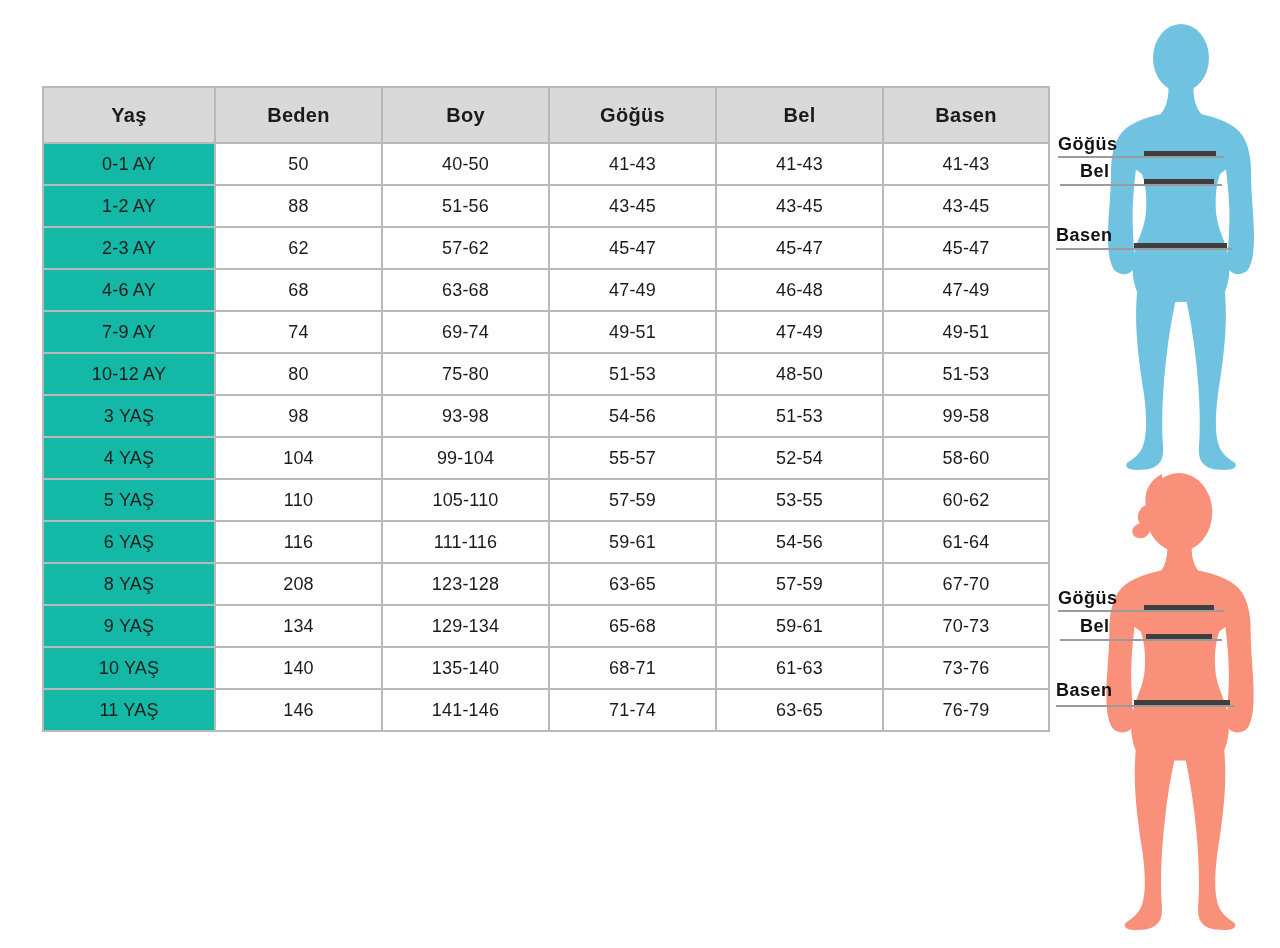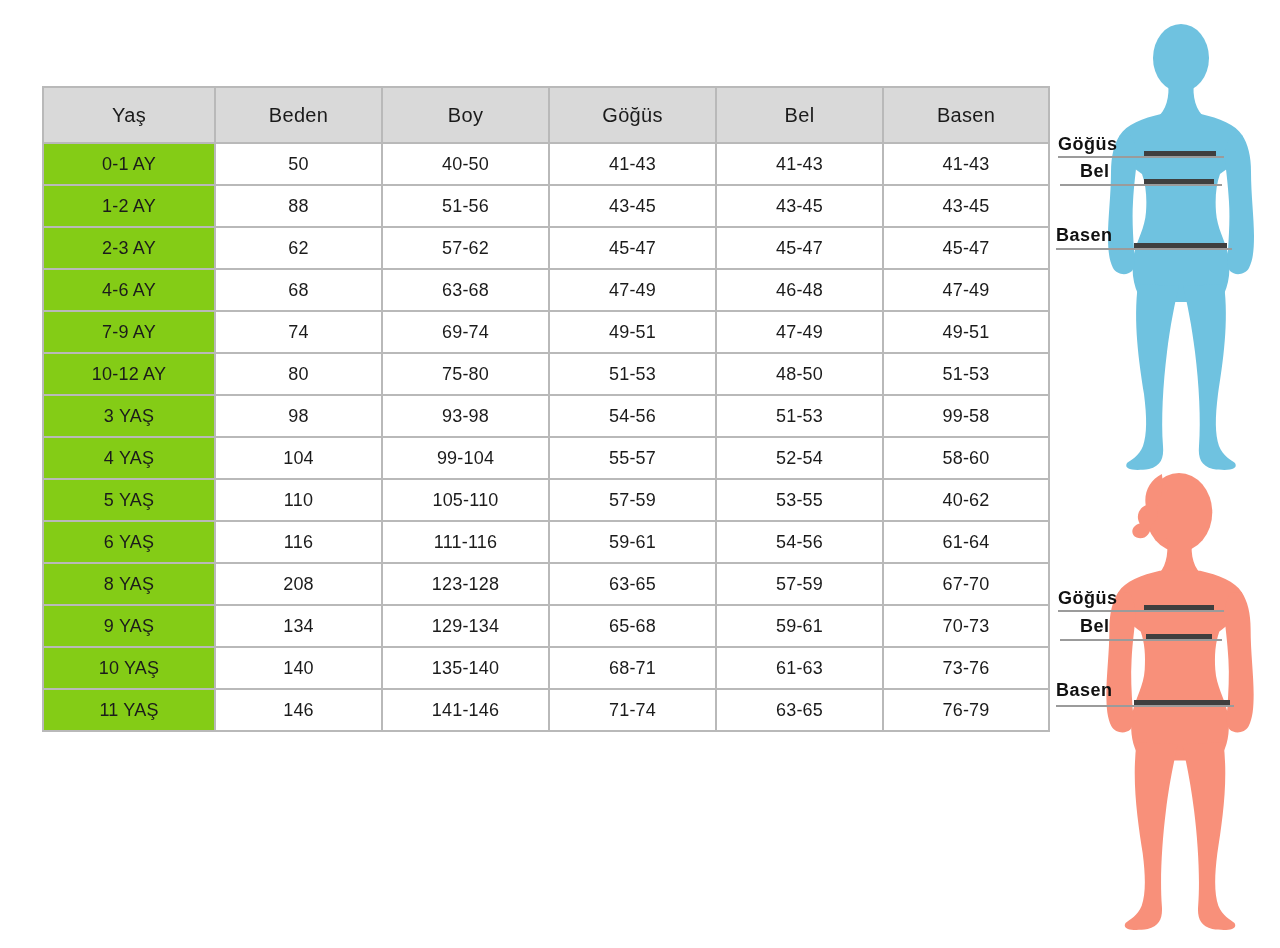--- a/index.html
+++ b/index.html
@@ -15,26 +15,26 @@
     border-collapse:collapse;table-layout:fixed;width:1006px;
     border:2px solid #9e9e9e;
   }
   table.size-table th, table.size-table td{
     border:2px solid #b9b9b9;
     text-align:center;vertical-align:middle;
     white-space:nowrap;overflow:hidden;
   }
   table.size-table th{
     height:52px;background:#d9d9d9;
-    font-size:20px;font-weight:normal;letter-spacing:.3px;
+    font-size:20px;font-weight:bold;letter-spacing:.3px;
   }
   table.size-table td{
     height:38px;background:#ffffff;font-size:18px;letter-spacing:.2px;
   }
-  table.size-table td:first-child{background:#84cc16;}
+  table.size-table td:first-child{background:#14b8a6;}
   
   .figure-panel{position:absolute;left:1050px;top:0;width:230px;height:948px;}
   .fig-svg{position:absolute;}
   .m-label{
     position:absolute;font-weight:bold;font-size:18px;letter-spacing:.5px;
     color:#111;line-height:20px;
   }
   .thin-line{position:absolute;height:2px;background:#9b9b9b;}
   .thick-bar{position:absolute;height:5px;background:#3f3f3f;}
 </style>
@@ -125,21 +125,21 @@
           <td>55-57</td>
           <td>52-54</td>
           <td>58-60</td>
         </tr>
         <tr>
           <td>5 YAŞ</td>
           <td>110</td>
           <td>105-110</td>
           <td>57-59</td>
           <td>53-55</td>
-          <td>40-62</td>
+          <td>60-62</td>
         </tr>
         <tr>
           <td>6 YAŞ</td>
           <td>116</td>
           <td>111-116</td>
           <td>59-61</td>
           <td>54-56</td>
           <td>61-64</td>
         </tr>
         <tr>

